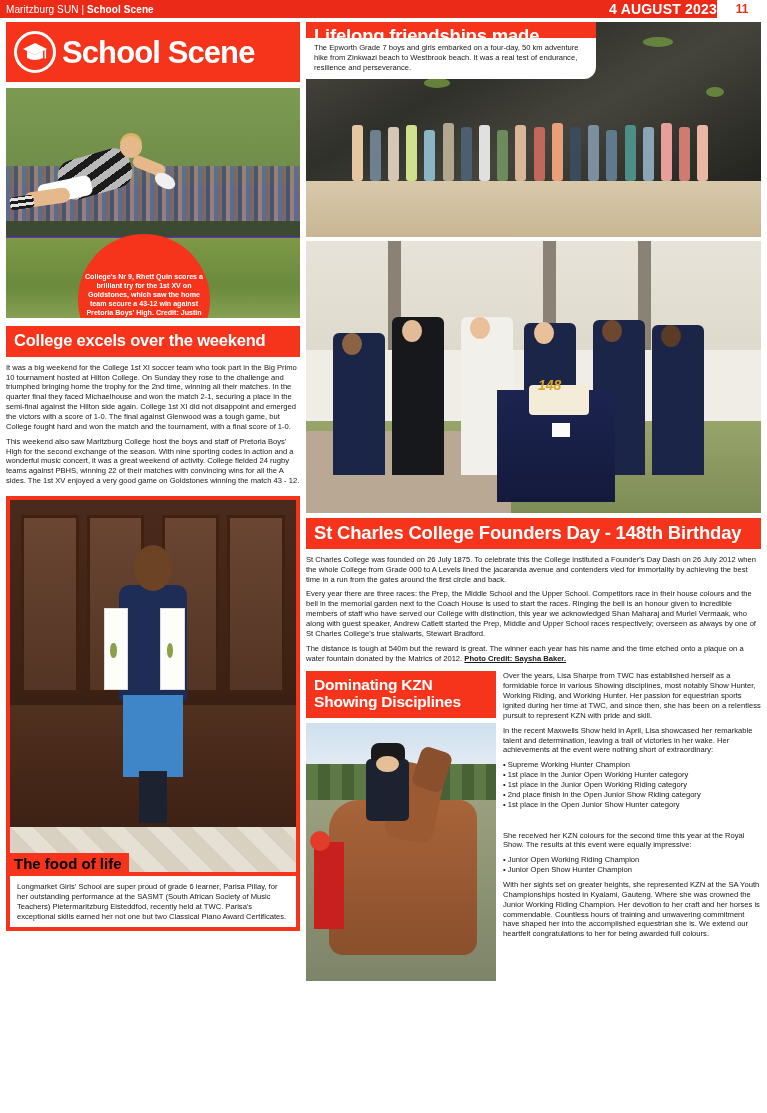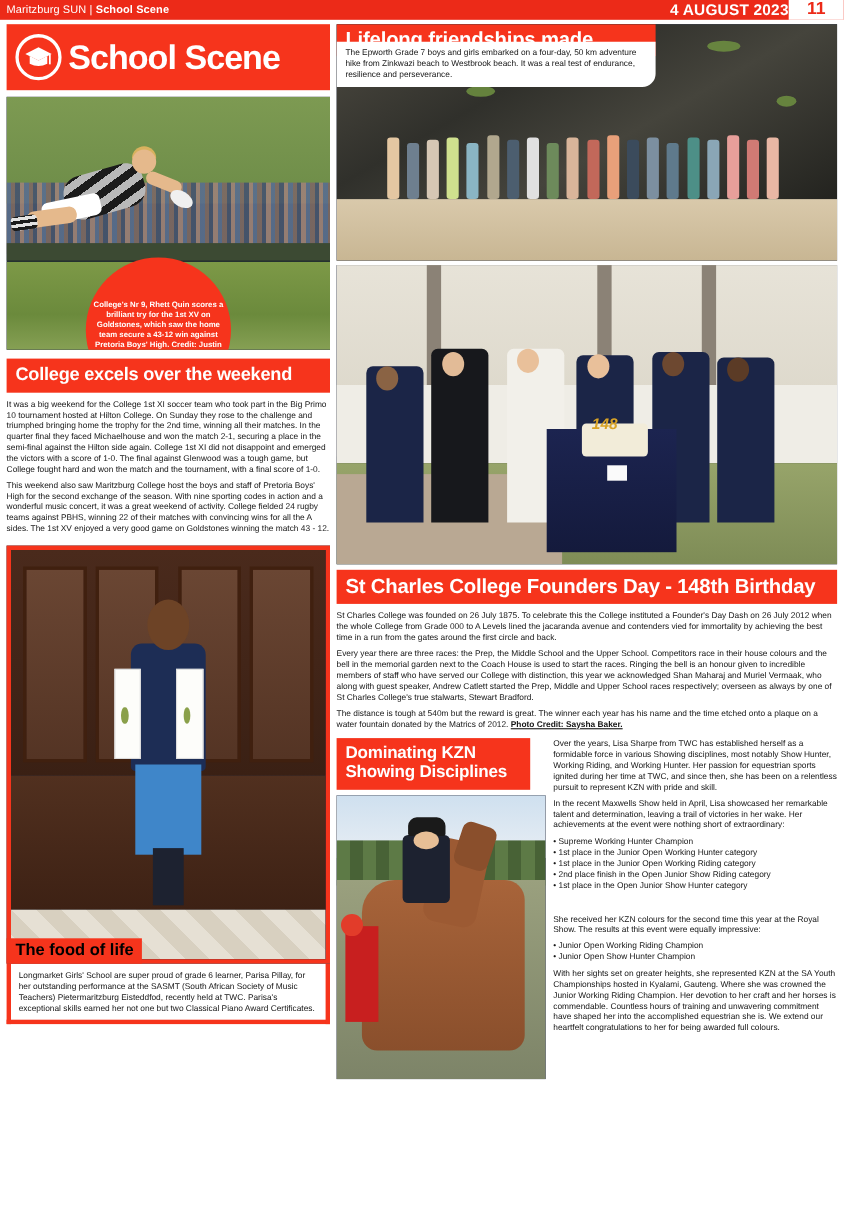--- a/index.html
+++ b/index.html
@@ -21,21 +21,21 @@
     padding-left: 6px; white-space: nowrap;
   }
   .masthead-title b { font-weight: bold; }
   .masthead-spacer { flex: 1; }
   .masthead-date {
     color: #fff; font-size: 14px; font-weight: bold; letter-spacing: .2px;
     white-space: nowrap;
   }
   .masthead-page {
     width: 50px; height: 18px; background: #fff; color: #ec2a18;
-    font-size: 16px; font-weight: bold;
+    font-size: 12px; font-weight: bold;
     display: flex; align-items: center; justify-content: center;
   }
 
   
   .redband {
     background: #f6341c; color: #fff; font-weight: bold;
     line-height: 1.07; letter-spacing: -0.2px;
   }
   .body-text {
     color: #161616; font-size: 7.6px; line-height: 1.30;
@@ -57,21 +57,21 @@
     border: 3px solid #fff; display: flex; align-items: center;
     justify-content: center; flex: 0 0 auto;
   }
   .cap-icon svg { width: 26px; height: 22px; display: block; }
   .scene-logo-text {
     color: #fff; font-size: 31px; font-weight: bold;
     letter-spacing: -0.9px; margin-left: 6px; line-height: 1;
   }
 
   
-  .photo { position: relative; overflow: hidden; background: #0f172a; }
+  .photo { position: relative; overflow: hidden; background: #6d28d9; }
   .photo-rugby { margin-top: 6px; height: 230px; }
 
   .caption-bubble {
     position: absolute; width: 132px; height: 132px; border-radius: 50%;
     background: #f6341c; color: #fff; left: 72px; top: 146px;
     display: flex; align-items: center; justify-content: center;
     text-align: center; padding: 6px;
     font-size: 7.1px; line-height: 1.27; font-weight: bold; z-index: 5;
   }
   .caption-bubble b { font-weight: bold; }
@@ -112,21 +112,21 @@
 
   .head-stcharles {
     margin-top: 5px; padding: 5px 8px 6px 8px; font-size: 18.5px; width: 455px;
   }
   .stcharles-body { margin-top: 6px; width: 455px; }
 
   
   .dominating-row { margin-top: 8px; display: flex; width: 455px; }
   .dom-left { width: 190px; position: relative; }
   .head-dominating {
-    padding: 6px 8px 7px 8px; font-size: 15.5px; width: 176px; line-height: 1.08;
+    padding: 6px 8px 7px 8px; font-size: 15.5px; width: 190px; line-height: 1.08;
   }
   .photo-horse { margin-top: 5px; height: 258px; width: 190px; }
   .dom-right { width: 265px; padding-left: 7px; }
 
   .bullet-list { margin: 0; padding: 0; list-style: none; }
   .bullet-list li { margin-bottom: 0px; }
 
   
   .sky { position: absolute; left:0; right:0; }
 

